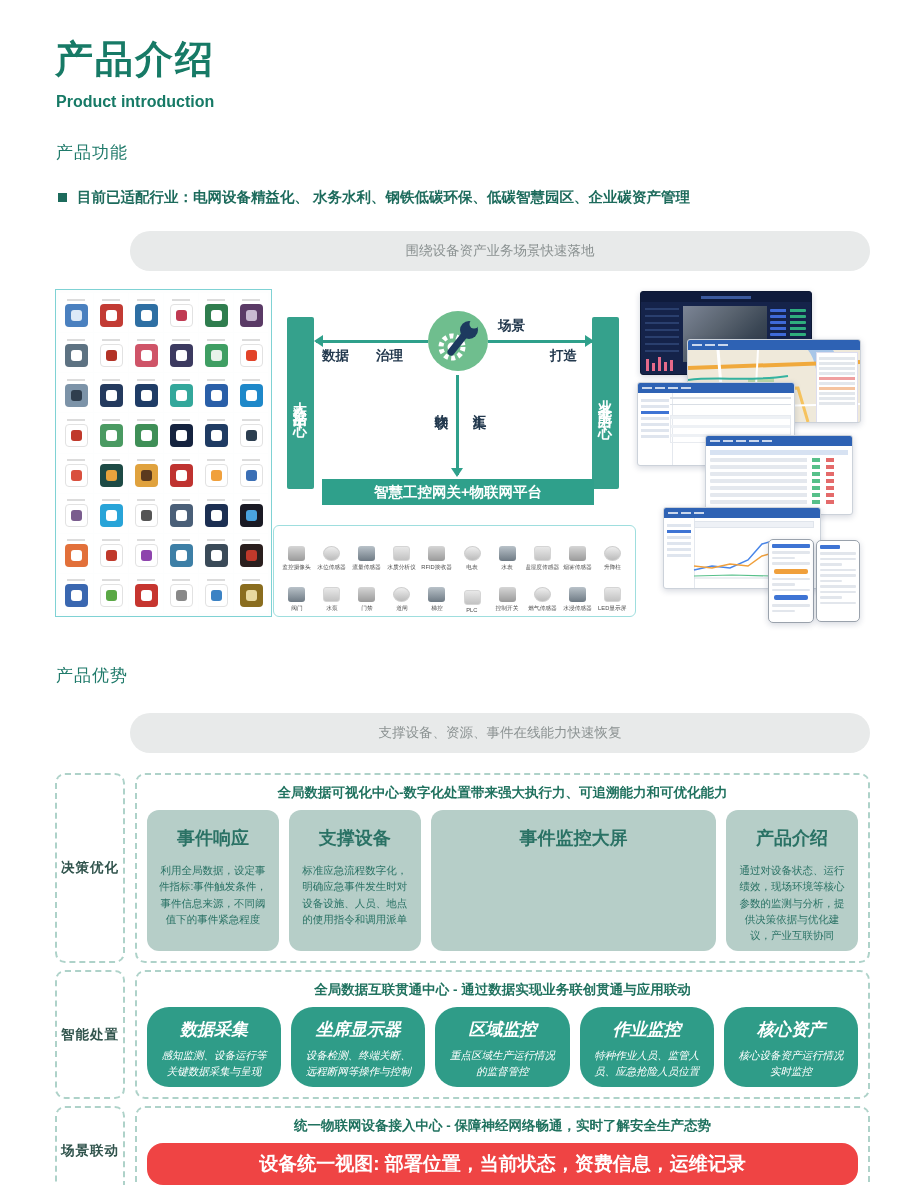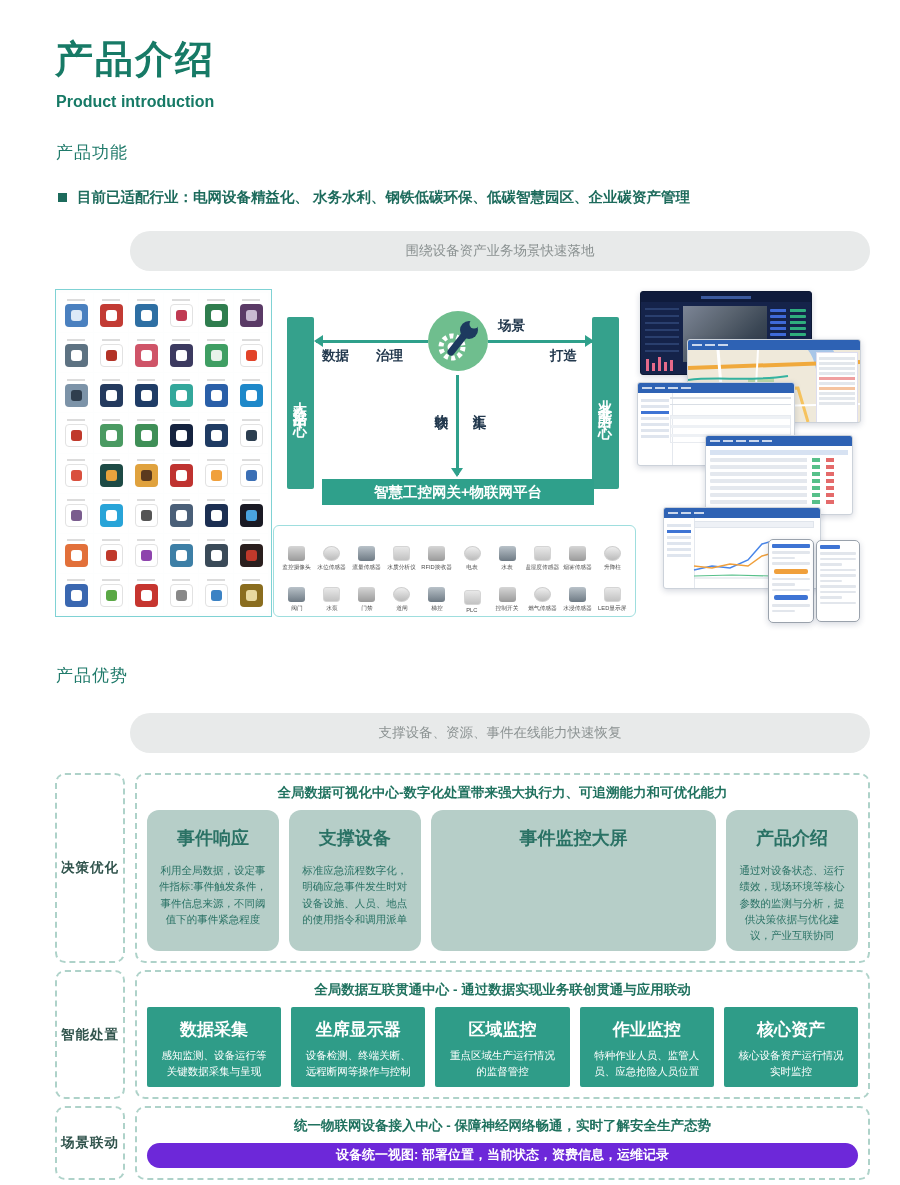--- a/index.html
+++ b/index.html
@@ -126,25 +126,25 @@
   .adv-row{display:flex;gap:10px;align-items:stretch;}
   .row-label{width:66px;flex:none;border:2px dashed #aed2c9;border-radius:10px;display:flex;
     align-items:center;justify-content:center;font-size:13.5px;font-weight:bold;color:#31544d;letter-spacing:1px;}
   .row-content{flex:1;border:2px dashed #aed2c9;border-radius:10px;padding:7px 10px 10px;box-sizing:border-box;}
   .row-title{text-align:center;font-size:13.5px;font-weight:bold;color:#20725f;margin:2px 0 8px;}
   .cards{display:flex;gap:10px;}
   .card-light{background:#b6cec8;border-radius:12px;color:#2a7265;padding:10px 9px 8px;text-align:center;flex:1;box-sizing:border-box;}
   .card-light .c-title{font-size:18px;font-weight:bold;margin:6px 0 12px;}
   .card-light .c-desc{font-size:10.5px;line-height:1.55;}
   .card-light.wide{flex:2.35;}
-  .card-solid{background:#2f9c88;border-radius:2px;color:#fff;padding:9px 10px 8px;text-align:center;flex:1;box-sizing:border-box;}
+  .card-solid{background:#2f9c88;border-radius:22px;color:#fff;padding:9px 10px 8px;text-align:center;flex:1;box-sizing:border-box;font-style:italic;}
   .card-solid .c-title{font-size:17px;font-weight:bold;margin:2px 0 7px;}
   .card-solid .c-desc{font-size:10.5px;line-height:1.45;}
-  .teal-pill{margin-top:4px;background:#6d28d9;color:#fff;border-radius:16px;height:25px;display:flex;
-    align-items:center;justify-content:center;font-size:13px;font-weight:bold;}
+  .teal-pill{margin-top:4px;background:#ef4444;color:#fff;border-radius:16px;height:42px;display:flex;
+    align-items:center;justify-content:center;font-size:19px;font-weight:bold;}
 </style>
 </head>
 <body>
 
 <div class="page">
 
   <div class="h-title">产品介绍</div>
   <div class="h-sub">Product introduction</div>
 
   <div class="h-section">产品功能</div>

